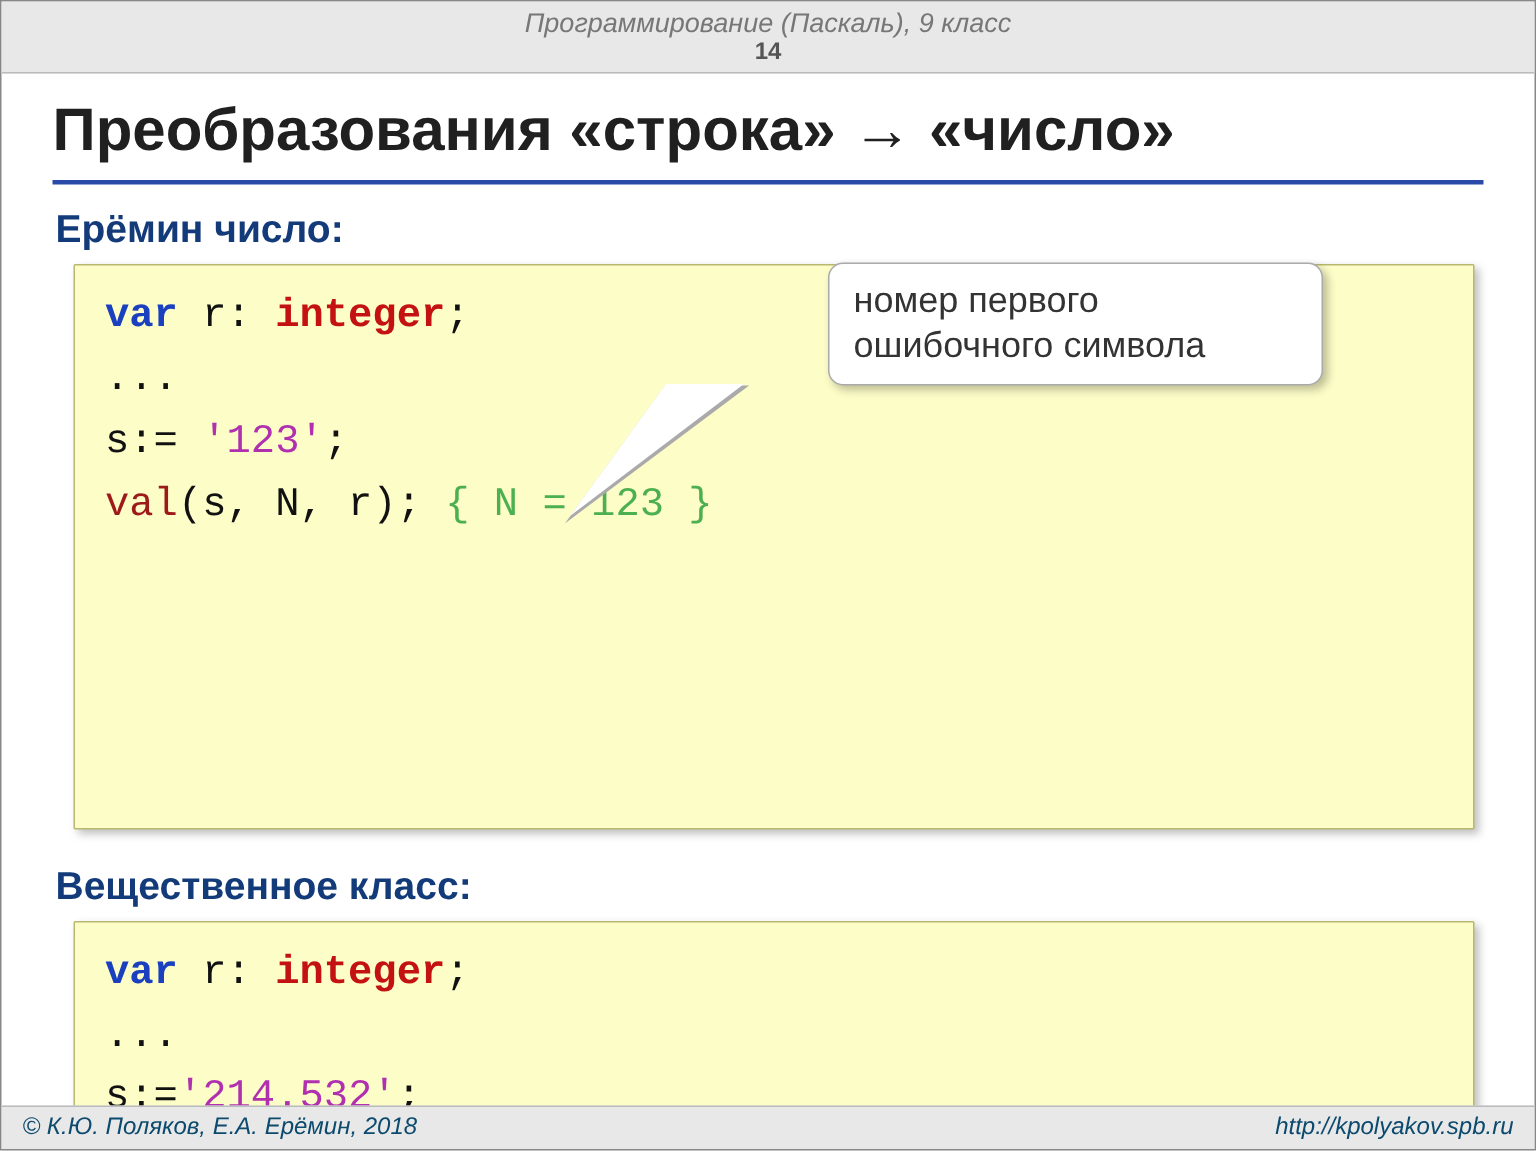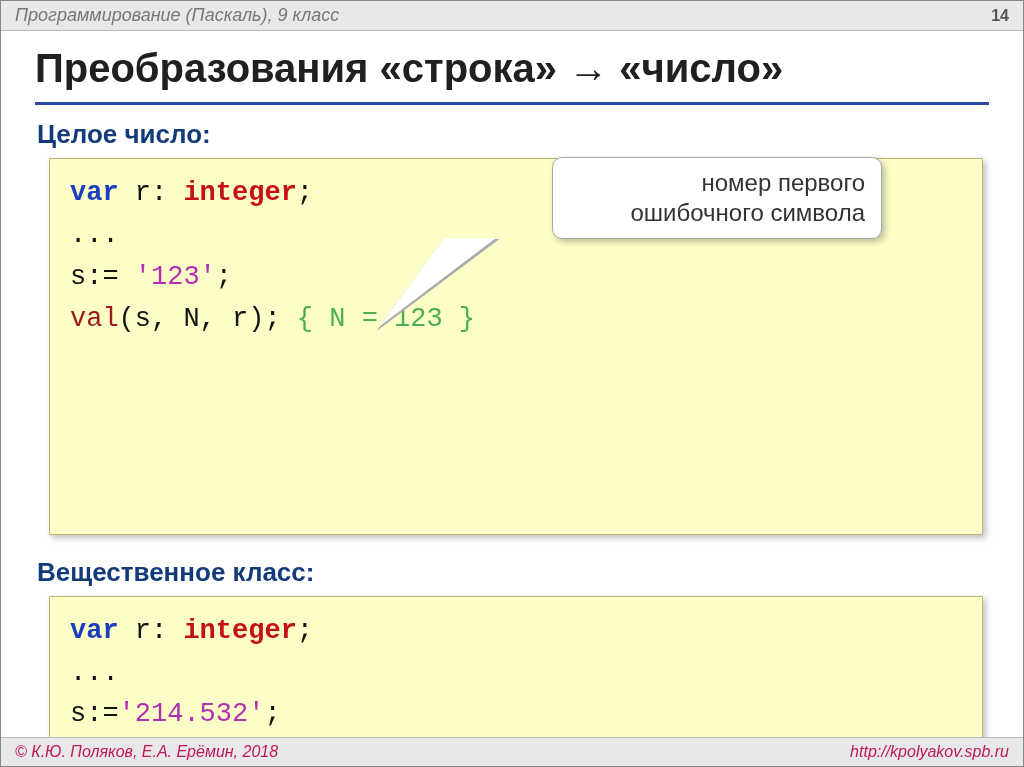--- a/index.html
+++ b/index.html
@@ -13,20 +13,21 @@
   .header {
     background: #e8e8e8;
     border-bottom: 1px solid #bbb;
     padding: 4px 14px;
     display: flex;
     justify-content: space-between;
     align-items: center;
     font-style: italic;
     color: #777;
     font-size: 18px;
+    flex-direction: column;
   }
   .page-number {
     font-weight: bold;
     color: #555;
     font-style: normal;
     font-size: 16px;
   }
   .content {
     padding: 14px 34px 0 34px;
   }
@@ -72,21 +73,21 @@
     right: 100px;
     top: -2px;
     width: 330px;
     background: #fff;
     border: 1px solid #aaa;
     border-radius: 10px;
     padding: 10px 16px;
     font-family: Arial, Helvetica, sans-serif;
     font-size: 24px;
     color: #333;
-    text-align: right;
+    text-align: left;
     box-shadow: 3px 3px 6px rgba(0,0,0,0.25);
     line-height: 1.25;
     white-space: normal;
     font-weight: normal;
   }
   .callout-tail {
     position: absolute;
     width: 0; height: 0;
   }
   
@@ -109,38 +110,38 @@
   .footer {
     position: absolute;
     bottom: 0; left: 0; right: 0;
     background: #e8e8e8;
     border-top: 1px solid #bbb;
     padding: 5px 14px;
     display: flex;
     justify-content: space-between;
     align-items: center;
     font-style: italic;
-    color: #be185d;
+    color: #0c4a6e;
     font-size: 16px;
   }
 </style>
 </head>
 <body>
 
 <div class="header">
   <span>Программирование (Паскаль), 9 класс</span>
   <span class="page-number">14</span>
 </div>
 
 <div class="content">
   <div class="title">
     <span>Преобразования «строка» </span><span class="arrow">→</span><span> «число»</span>
   </div>
 
-  <div class="subheading">Целое число:</div>
+  <div class="subheading">Ерёмин число:</div>
 
   <div class="codebox"><span class="kw">var</span><span class="black"> r: </span><span class="type">integer</span><span class="black">;</span>
 <span class="black">...</span>
 <span class="black">s:= </span><span class="str">'123'</span><span class="black">;</span>
 <span class="func">val</span><span class="black">(s, N, r);</span><span class="comment"> { N = 123 }</span>
     <div class="callout">
       <span>номер первого ошибочного символа</span>
     </div>
     <div class="callout-tail tail-outer"></div>
     <div class="callout-tail tail-inner"></div>

